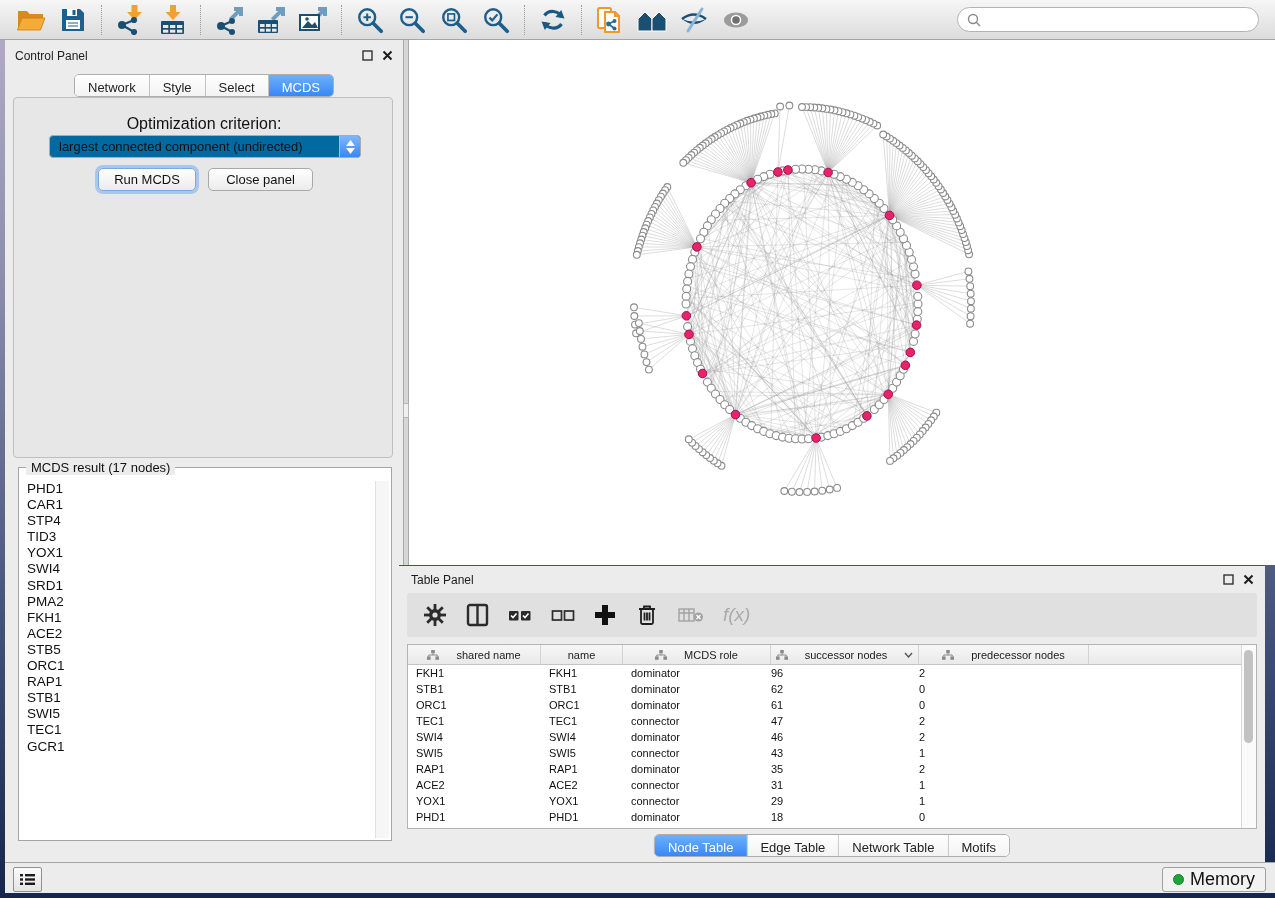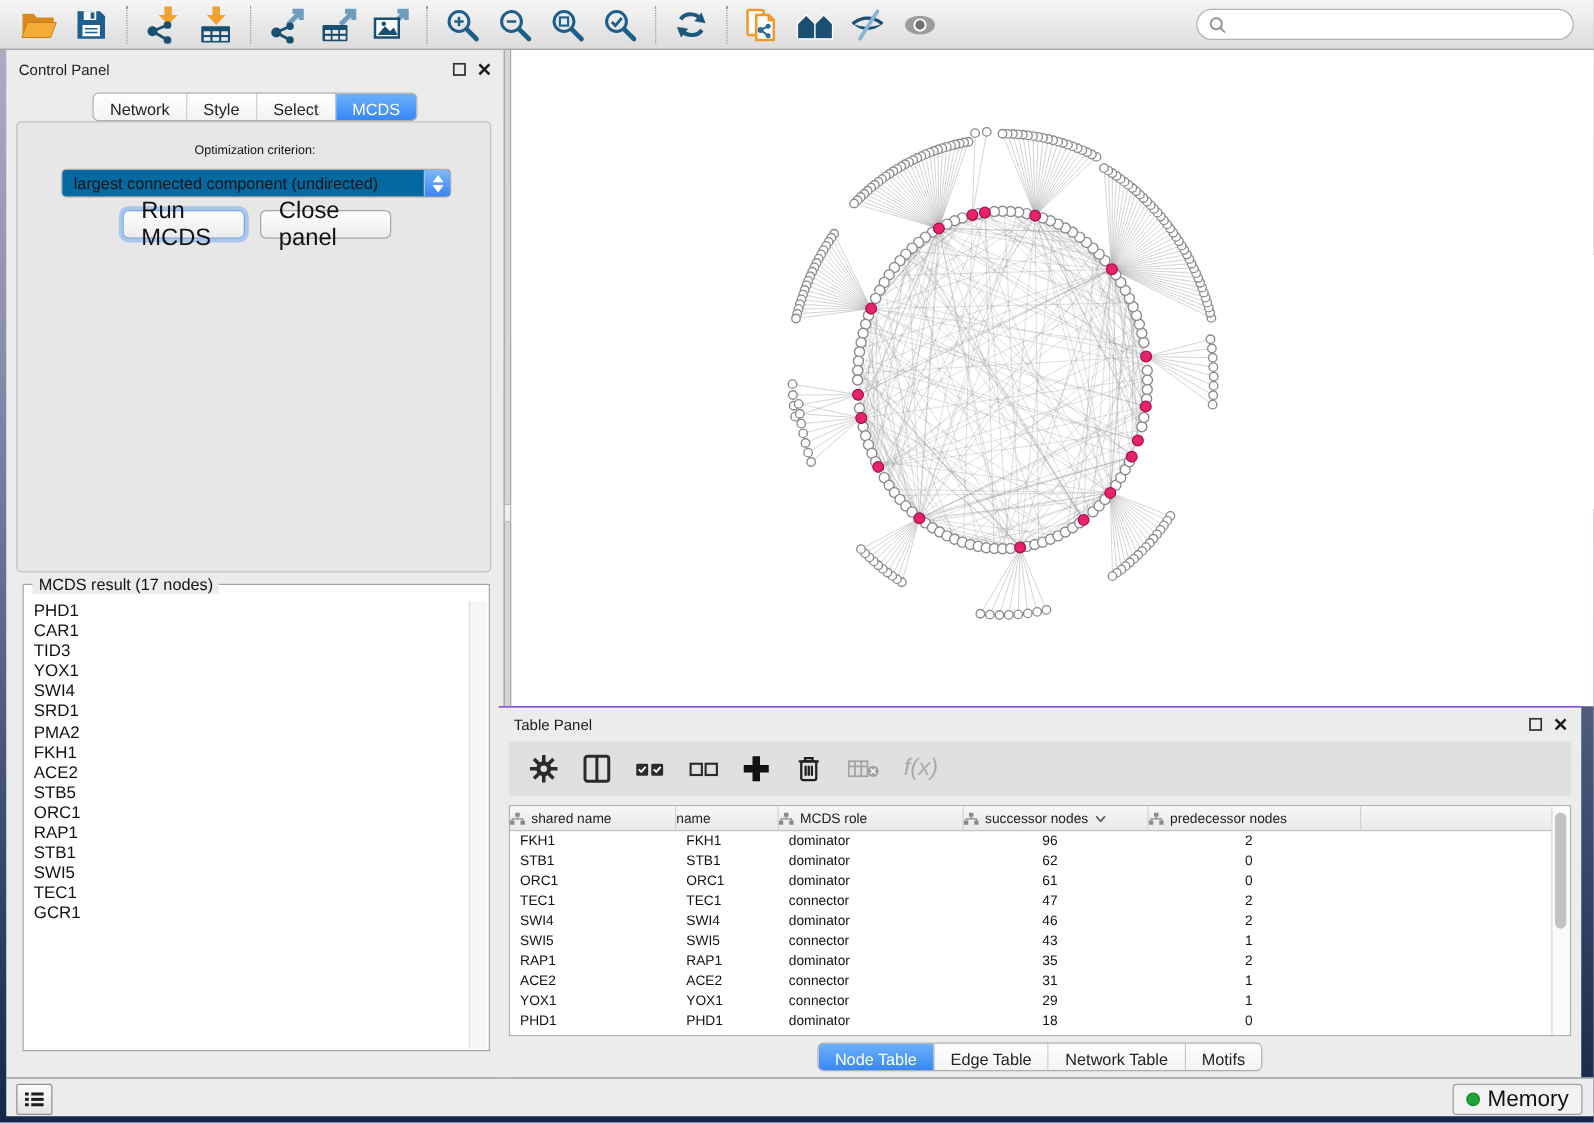--- a/index.html
+++ b/index.html
@@ -22,28 +22,28 @@
   .panel-title{font-size:12px;color:#1c1c1c;padding:9px 0 0 10px}
   .win-btns{position:absolute;display:flex;gap:9px;align-items:center}
   .cp-btns{right:10px;top:10px}
   .seg{display:flex;border:1px solid #adadad;border-radius:5px;overflow:hidden;background:#fff;height:21px}
   .seg .seg-btn{display:flex;align-items:center;justify-content:center;font-size:13px;color:#222;
     background:linear-gradient(#ffffff,#f1f1f1);border-right:1px solid #c3c3c3;padding:12px 13px;white-space:nowrap}
   .seg .seg-btn:last-child{border-right:none}
   .seg .sel{background:linear-gradient(#6db1fa,#3181f6);color:#fff}
   .cp-tabs{left:50%;transform:translateX(-50%);top:34px}
   .opt-box{left:8px;width:380px;top:57px;height:361px;background:#e7e7e7;border:1px solid #bfbfbf;border-radius:4px;box-sizing:border-box}
-  .opt-label{top:75px;left:0;width:398px;text-align:center;font-size:10px;color:#111}
+  .opt-label{top:75px;left:0;width:398px;text-align:center;font-size:16px;color:#111}
   .combo{left:44px;top:95px;width:312px;height:23px;background:#0369a1;border:1px solid #ababab;border-radius:4px;
     display:flex;align-items:center;box-sizing:border-box;overflow:hidden}
   .combo-text{flex:1;font-size:13px;padding-left:9px;color:#111;white-space:nowrap}
   .combo-step{width:20px;height:100%;background:linear-gradient(#7db8fc,#3a86f7);display:flex;flex-direction:column;
     align-items:center;justify-content:center;gap:2px;border-left:1px solid #9fbfe8}
   .mac-btn{height:23px;border:1px solid #a8a8a8;border-radius:5px;background:linear-gradient(#ffffff,#ebebeb);
-    font-size:19px;color:#111;display:flex;align-items:center;justify-content:center;padding:0 14px;box-sizing:border-box}
+    font-size:13px;color:#111;display:flex;align-items:center;justify-content:center;padding:0 14px;box-sizing:border-box}
   .run-btn{left:93px;top:128px;width:98px;border-color:#7aa8e0;box-shadow:0 0 0 3px rgba(108,168,243,.5)}
   .closep-btn{left:203px;top:128px;width:105px}
   .mcds-group{left:13px;top:427px;width:372px;height:372px;background:#fff;border:1px solid #a5a5a5}
   .mcds-legend{left:21px;top:420px;background:#ececec;padding:0 5px;font-size:13px;color:#111}
   .mcds-list{position:absolute;left:2px;top:13px;width:355px;bottom:2px;overflow:hidden}
   .mcds-item{font-size:13.5px;line-height:16.1px;color:#111;padding-left:6px}
   .mcds-scroll{position:absolute;right:2px;top:13px;width:13px;bottom:2px;background:#f6f6f6;border-left:1px solid #e0e0e0}
   
   .v-split{left:403px;top:40px;width:6px;height:822px;background:#d6d6d6;border-left:1px solid #a9a9a9;border-right:1px solid #a9a9a9;box-sizing:border-box}
   .v-split-handle{left:403px;top:403px;width:6px;height:15px;background:#efefef;border:1px solid #b5b5b5;box-sizing:border-box}
@@ -58,26 +58,26 @@
   .l-grn{background:#29c840;border:1px solid #17a62c}
   
   .table-panel{left:399px;top:565px;width:866px;height:297px;background:#ececec;border-top:1px solid #6d28d9;box-sizing:border-box}
   .tp-title{font-size:12px;color:#1c1c1c;padding:7px 0 0 12px}
   .tp-btns{right:11px;top:8px}
   .tp-toolbar{position:absolute;left:8px;top:27px;width:850px;height:44px;background:#e0e0e0;border-radius:3px;
     display:flex;align-items:center;gap:19px;padding:0 16px;box-sizing:border-box}
   .fx{font-family:Liberation Sans, sans-serif;font-style:italic;font-size:19px;color:#aaa}
   .ntable{position:absolute;left:8px;top:78px;width:850px;height:185px;background:#fff;border:1px solid #b3b3b3;box-sizing:border-box;overflow:hidden}
   .thead{display:flex;height:19px;background:linear-gradient(#f7f7f7,#e9e9e9);border-bottom:1px solid #c4c4c4;font-size:11px;color:#222}
-  .th{display:flex;align-items:center;justify-content:flex-start;gap:5px;border-right:1px solid #d2d2d2;box-sizing:border-box}
+  .th{display:flex;align-items:center;justify-content:center;gap:17px;border-right:1px solid #d2d2d2;box-sizing:border-box}
   .tr{display:flex;height:16px;align-items:center;font-size:11px;color:#111}
   .td{box-sizing:border-box;white-space:nowrap;overflow:hidden}
   .c1{width:133px}.c2{width:82px}.c3{width:148px}.c4{width:148px}.c5{width:170px}
   .td.c1,.td.c2,.td.c3{padding-left:8px}
-  .td.c4,.td.c5{text-align:center;padding-right:10px}
+  .td.c4,.td.c5{text-align:left;padding-right:10px}
   .t-scroll{position:absolute;right:0;top:0;width:14px;height:183px;background:#fafafa;border-left:1px solid #d8d8d8}
   .t-thumb{position:absolute;left:2px;top:5px;width:9px;height:93px;background:#c2c2c2;border-radius:5px}
   .tp-tabs{left:50%;transform:translateX(-50%);top:268px}
   
   .status{left:5px;top:862px;width:1270px;height:31px;background:#ececec;border-top:1px solid #a2a2a2;box-sizing:border-box}
   .stat-list-btn{position:absolute;left:8px;top:4px;width:27px;height:23px;border:1px solid #909090;border-radius:2px;
     background:linear-gradient(#fbfbfb,#e4e4e4);display:flex;align-items:center;justify-content:center}
   .mem-btn{position:absolute;right:9px;top:4px;height:23px;border:1px solid #a0a0a0;border-radius:3px;background:#f2f2f2;
     display:flex;align-items:center;gap:6px;padding:0 10px;font-size:18px;color:#111}
   .mem-dot{width:11px;height:11px;border-radius:50%;background:#1da53b;border:1px solid #13862c;box-sizing:border-box}
@@ -266,20 +266,21 @@
         </svg>
     </div>
   </div>
   <div class="abs mac-btn run-btn">Run MCDS</div>
   <div class="abs mac-btn closep-btn">Close panel</div>
   <div class="abs mcds-group">
     <div class="mcds-list">
 
     <div class="mcds-item">PHD1</div>
         <div class="mcds-item">CAR1</div>
+        <div class="mcds-item">STP4</div>
         <div class="mcds-item">TID3</div>
         <div class="mcds-item">YOX1</div>
         <div class="mcds-item">SWI4</div>
         <div class="mcds-item">SRD1</div>
         <div class="mcds-item">PMA2</div>
         <div class="mcds-item">FKH1</div>
         <div class="mcds-item">ACE2</div>
         <div class="mcds-item">STB5</div>
         <div class="mcds-item">ORC1</div>
         <div class="mcds-item">RAP1</div>

